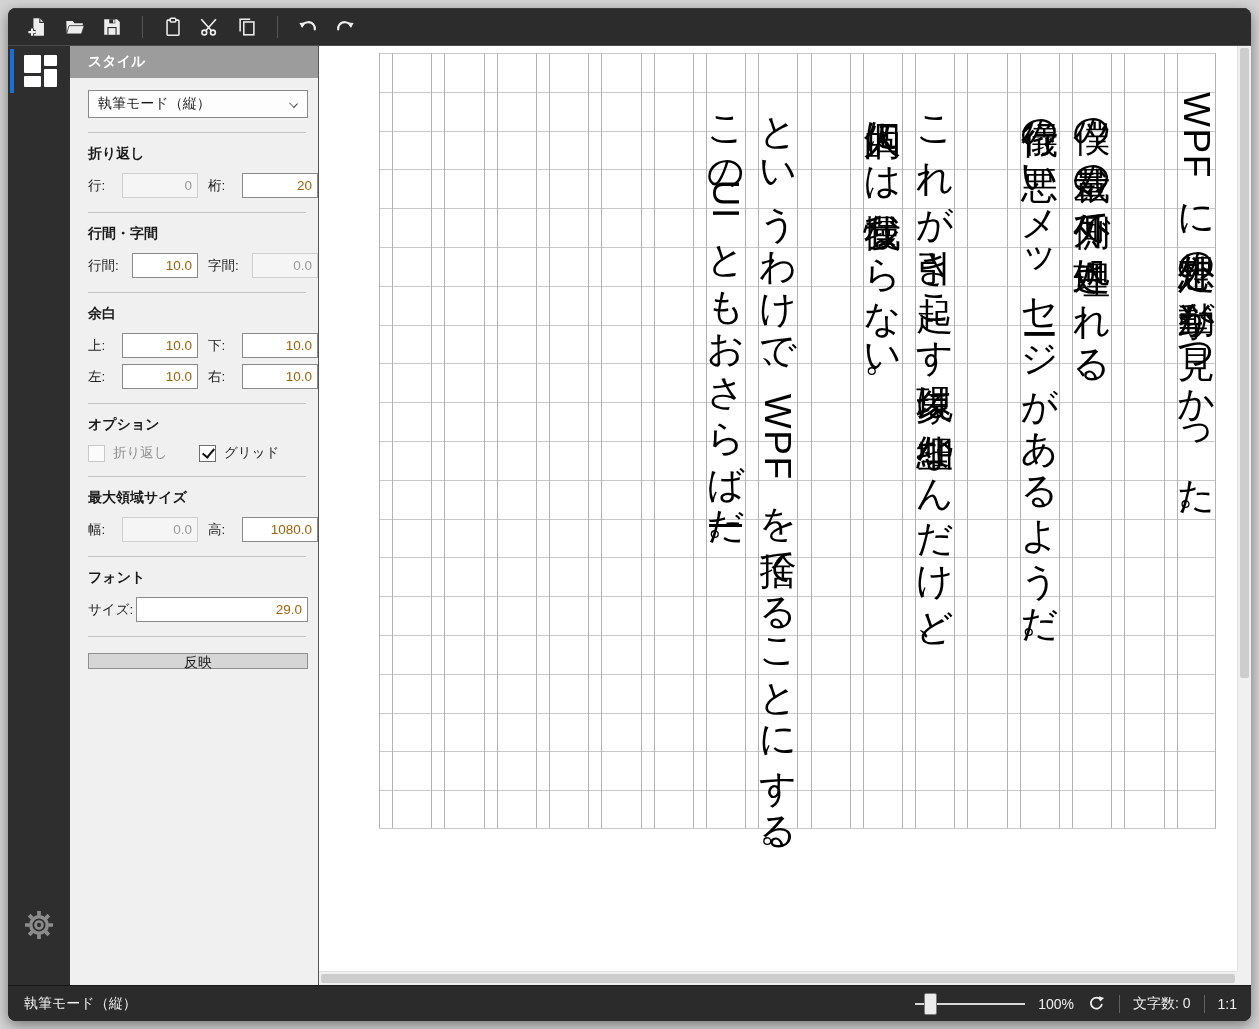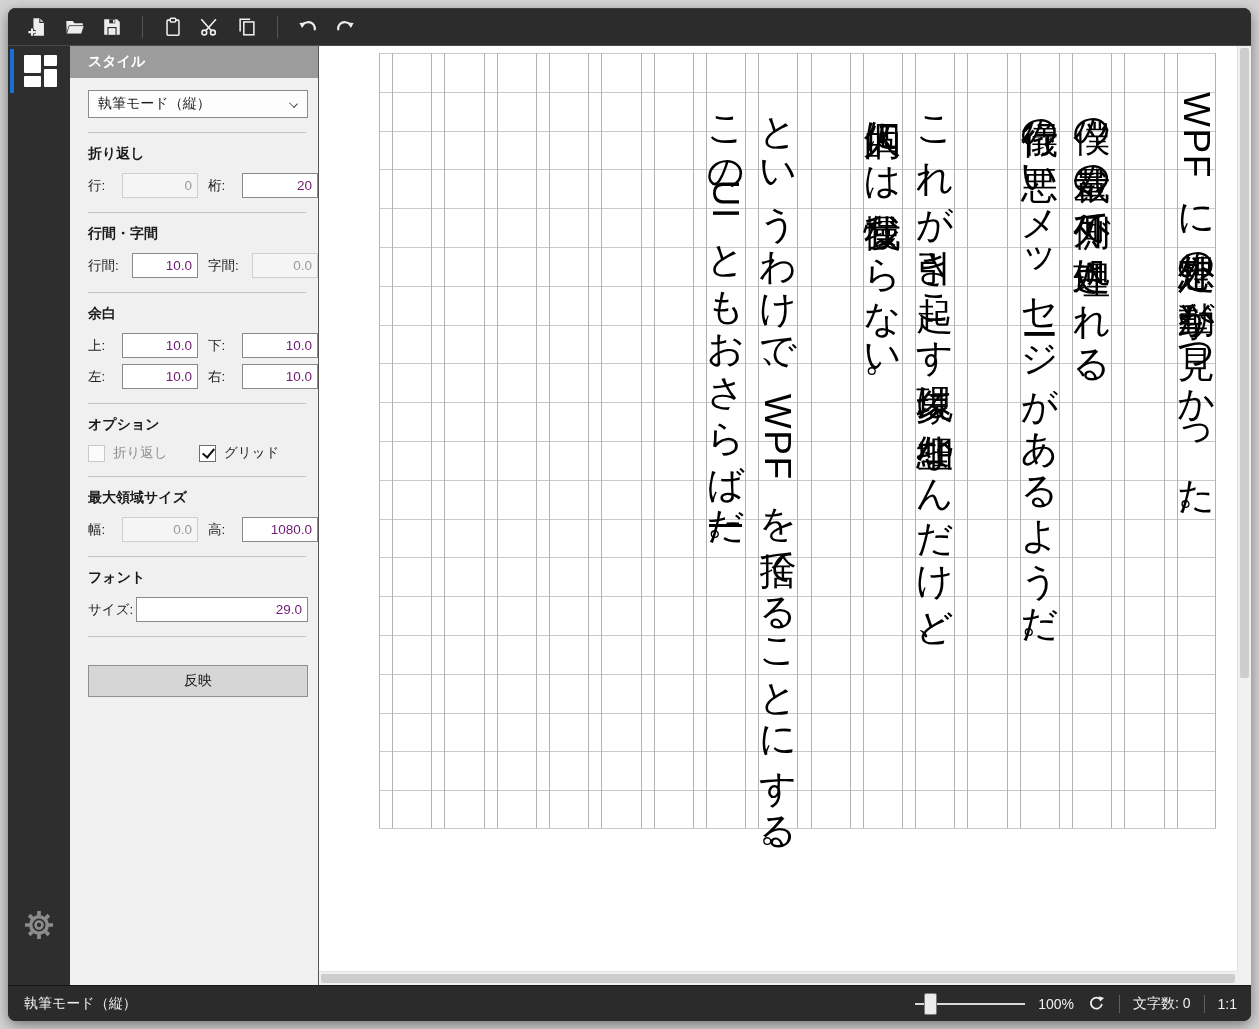--- a/index.html
+++ b/index.html
@@ -44,31 +44,31 @@
   .sidepanel { width:248px; background:#f0f0f0; flex:0 0 auto; display:flex; flex-direction:column; overflow:hidden; }
   .panel-header { height:32px; background:#9c9c9c; color:#fff; font-size:14px; font-weight:bold; display:flex; align-items:center; padding-left:18px; flex:0 0 auto; }
   .panel-body { padding:12px 10px 0 18px; }
   .select { height:28px; border:1px solid #8a8a8a; background:#fdfdfd; display:flex; align-items:center; padding:0 9px; font-size:14px; color:#1a1a1a; position:relative; margin-bottom:4px; }
   .select .chev { position:absolute; right:10px; top:9px; width:7px; height:7px; border-right:1.6px solid #444; border-bottom:1.6px solid #444; transform:rotate(45deg) scale(1,.8); }
   .divider { border:none; border-top:1px solid #c3c3c3; margin:14px 2px 12px 0; }
   .sec-title { font-size:14px; font-weight:bold; color:#1a1a1a; margin-bottom:10px; }
   .frow { display:flex; align-items:center; margin-bottom:6px; }
   .flabel { font-size:13.5px; color:#222; width:34px; flex:0 0 auto; }
   .flabel.w44 { width:44px; } .flabel.w48 { width:48px; }
-  .num { width:76px; height:25px; border:1px solid #8a8a8a; background:#fff; font-size:13.5px; text-align:right; padding:0 5px; color:#701a75; font-family:"Liberation Sans",sans-serif; }
+  .num { width:76px; height:25px; border:1px solid #8a8a8a; background:#fff; font-size:13.5px; text-align:right; padding:0 5px; color:#a16207; font-family:"Liberation Sans",sans-serif; }
   .num.dis { background:#f5f5f5; border-color:#cfcfcf; color:#9a9a9a; }
   .num.wide { flex:1; }
   .gap8 { width:10px; flex:0 0 auto; }
   .chkrow { display:flex; align-items:center; margin-bottom:4px; }
   .chkbox { width:17px; height:17px; border:1px solid #6e6e6e; background:#fff; margin-right:8px; position:relative; flex:0 0 auto; }
   .chkbox.dis { border-color:#c9c9c9; background:#fbfbfb; }
   .chkbox.checked:after { content:""; position:absolute; left:4.5px; top:0.5px; width:5px; height:10px; border-right:2.4px solid #111; border-bottom:2.4px solid #111; transform:rotate(40deg); }
   .chklabel { font-size:13.5px; color:#222; }
   .chklabel.dis { color:#8d8d8d; }
-  .apply-btn { width:100%; height:32px; margin-top:16px; background:#d6d6d6; border:1px solid #8f8f8f; font-size:14px; color:#1a1a1a; font-family:"Liberation Sans",sans-serif; }
+  .apply-btn { width:100%; height:16px; margin-top:4px; background:#d6d6d6; border:1px solid #8f8f8f; font-size:14px; color:#1a1a1a; font-family:"Liberation Sans",sans-serif; }
 
   
   .canvas { flex:1; position:relative; background:#fff; border-left:1px solid #555; overflow:hidden; }
   .grid { position:absolute; left:60px; top:7px; width:837px; height:776px;
           border-right:1px solid #b2b2b2; border-bottom:1px solid #c9c9c9;
           background-image:
             repeating-linear-gradient(to right, #b2b2b2 0 1px, transparent 1px 13.1px, #b2b2b2 13.1px 14.1px, transparent 14.1px 52.3px),
             repeating-linear-gradient(to bottom, #c9c9c9 0 1px, transparent 1px 38.8px); }
   .vtext { position:absolute; writing-mode:vertical-rl; text-orientation:mixed;
            font-size:37px; line-height:39.2px; letter-spacing:1.6px; color:#000;

